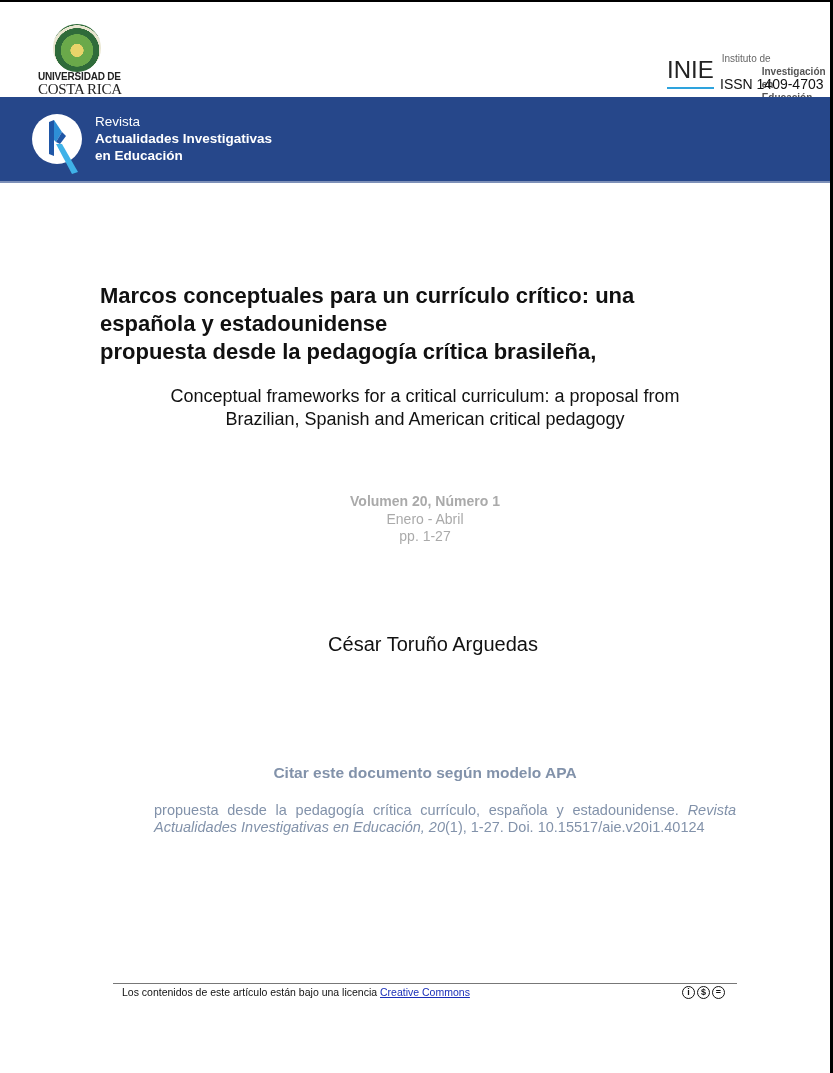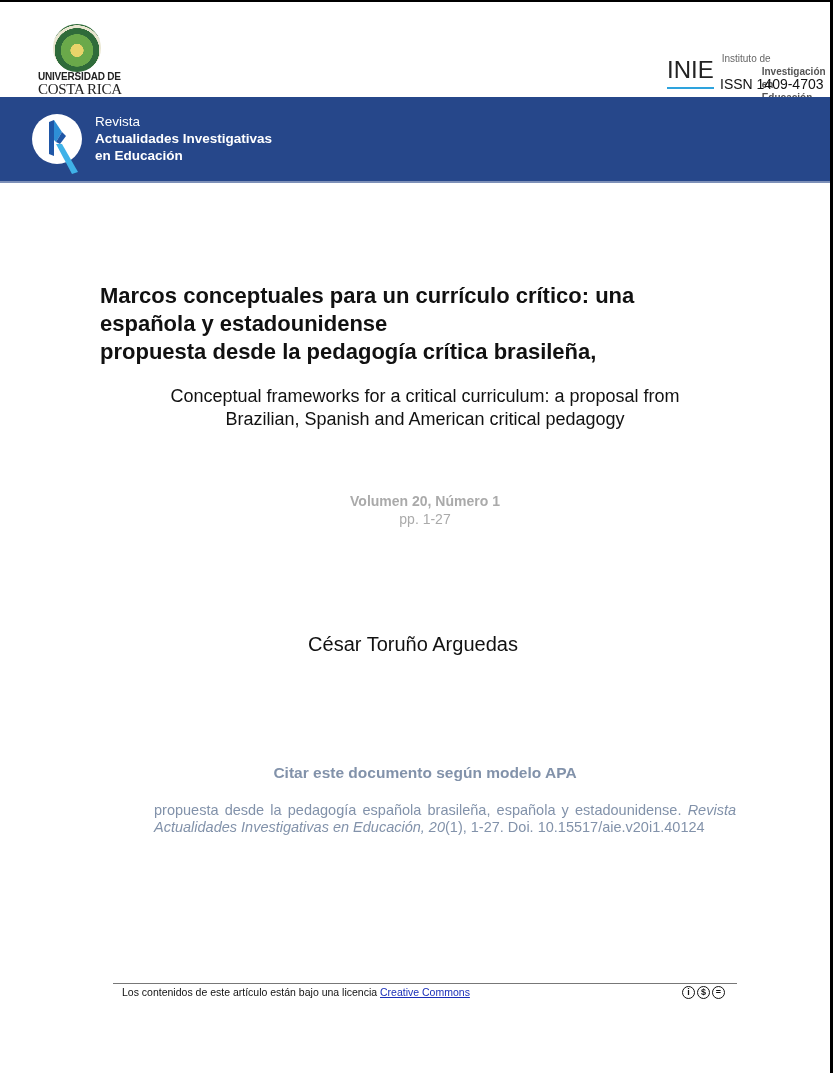--- a/index.html
+++ b/index.html
@@ -29,21 +29,21 @@
   .banner { position: absolute; left: 0; top: 97px; width: 830px; height: 86px; background: #26478a; border-bottom: 2px solid #7d90b8; box-sizing: border-box; }
   .banner-logo { position: absolute; left: 32px; top: 17px; width: 50px; height: 50px; border-radius: 50%; background: #fff; overflow: visible; }
   .banner-text { position: absolute; left: 95px; top: 16px; color: #fff; font-size: 13.5px; line-height: 17px; }
   .banner-text .bold { font-weight: bold; }
 
   
   .title { position: absolute; left: 100px; top: 282px; width: 650px; font-weight: bold; font-size: 22px; line-height: 28px; color: #111; }
   .subtitle { position: absolute; left: 100px; top: 385px; width: 650px; text-align: center; font-size: 18px; line-height: 23px; color: #111; }
   .issue { position: absolute; left: 275px; top: 485px; width: 300px; text-align: center; color: #aaa; font-size: 14px; line-height: 17.5px; margin-top: 8px; }
   .issue .vol { font-weight: bold; }
-  .author { position: absolute; left: 88px; top: 633px; width: 650px; text-align: center; font-size: 20px; color: #111; }
+  .author { position: absolute; left: 108px; top: 633px; width: 650px; text-align: center; font-size: 20px; color: #111; }
   .cite-h { position: absolute; left: 100px; top: 764px; width: 650px; text-align: center; font-weight: bold; font-size: 15.5px; color: #8292aa; }
   .cite { position: absolute; left: 116px; top: 802px; width: 620px; font-size: 14.5px; line-height: 17px; color: #8292aa; text-align: justify; }
   .cite .indent { padding-left: 38px; display: block; text-align: justify; }
 
   .footer-line { position: absolute; left: 113px; top: 983px; width: 624px; height: 1px; background: #777; }
   .footer-text { position: absolute; left: 122px; top: 986px; font-size: 10.5px; color: #111; }
   .footer-text a { color: #1a2fb8; text-decoration: underline; }
   .cc { position: absolute; left: 682px; top: 986px; display: flex; gap: 2px; }
   .cc span { width: 13px; height: 13px; border: 1.6px solid #111; border-radius: 50%; box-sizing: border-box; font-size: 9px; line-height: 10px; text-align: center; font-weight: bold; color: #111; }
 </style>
@@ -93,28 +93,29 @@
   <div>propuesta desde la pedagogía crítica brasileña,</div>
 </div>
 
 <div class="subtitle">
   <div>Conceptual frameworks for a critical curriculum: a proposal from</div>
   <div>Brazilian, Spanish and American critical pedagogy</div>
 </div>
 
 <div class="issue">
   <div class="vol">Volumen 20, Número 1</div>
+  <div>Enero - Abril</div>
   <div>pp. 1-27</div>
 </div>
 
 <div class="author">César Toruño Arguedas</div>
 
 <div class="cite-h">Citar este documento según modelo APA</div>
 <div class="cite">
-  <span class="indent" style="text-align-last:justify;"><span>propuesta desde la pedagogía española brasileña, española y estadounidense. </span><i>Revista</i></span>
+  <span class="indent" style="text-align-last:justify;"><span>propuesta desde la pedagogía crítica currículo, española y estadounidense. </span><i>Revista</i></span>
   <span class="indent"><i>Actualidades Investigativas en Educación, 20</i><span>(1), 1-27. Doi. 10.15517/aie.v20i1.40124</span></span>
 </div>
 
 <div class="footer-line"></div>
 <div class="footer-text">
   <span>Los contenidos de este artículo están bajo una licencia </span><a>Creative Commons</a>
 </div>
 <div class="cc">
   <span>i</span>
   <span>$</span>

